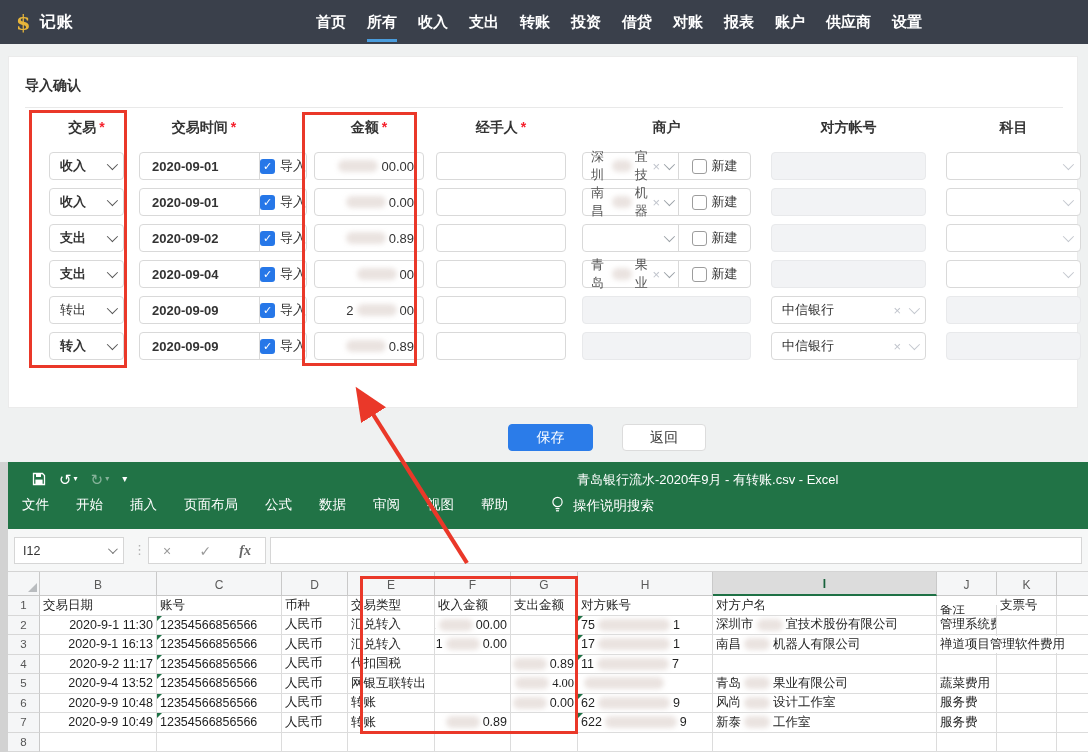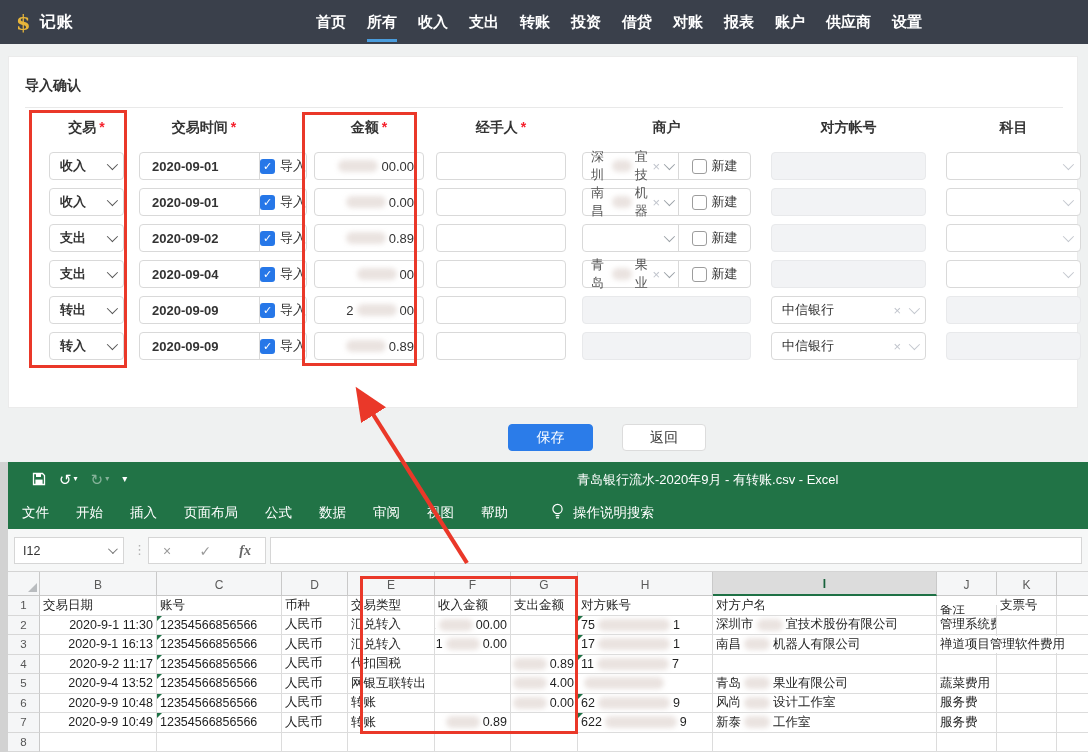--- a/index.html
+++ b/index.html
@@ -37,21 +37,21 @@
   .btn-save{left:508px;top:424px;width:85px;background:#2b7ce9;color:#fff;border:1px solid #2b7ce9;}
   .btn-back{left:622px;top:424px;width:84px;background:#fff;color:#333;border:1px solid #dcdcdc;}
   
   .xl{position:absolute;top:462px;left:0;width:1088px;height:290px;box-sizing:border-box;border-left:8px solid #d2d2d2;background:#fff;}
   .xl-title{height:34px;background:#217346;position:relative;}
   .qat{position:absolute;left:24px;top:0;height:34px;display:flex;align-items:center;gap:13px;color:#fff;}
   .qat .dim{opacity:.45;}
   .qat-i{font-size:15px;line-height:1;display:flex;align-items:center;gap:2px;}
   .mini-caret{font-size:8px;}
   .xl-title-text{position:absolute;left:569px;top:9px;color:#fff;font-size:13px;white-space:nowrap;}
-  .xl-tabs{height:33px;background:#217346;display:flex;align-items:center;padding-left:14px;gap:27px;color:#fff;font-size:13.5px;}
+  .xl-tabs{height:33px;background:#217346;display:flex;align-items:flex-start;padding-left:14px;gap:27px;color:#fff;font-size:13.5px;}
   .xl-tab{cursor:pointer;white-space:nowrap;}
   .xl-search{display:flex;align-items:center;gap:9px;margin-left:16px;white-space:nowrap;}
   .xl-fbar{height:43px;background:#f6f7f7;position:relative;border-bottom:1px solid #d4d4d4;box-sizing:border-box;}
   .fbox{position:absolute;top:8px;height:27px;background:#fff;border:1px solid #d6d6d6;box-sizing:border-box;display:flex;align-items:center;font-size:12.5px;color:#333;}
   .namebox{left:6px;width:110px;padding-left:8px;}
   .namebox .caret{margin-left:auto;margin-right:8px;width:6px;height:6px;border-color:#777;}
   .vdots{position:absolute;left:125px;top:13px;color:#b3b3b3;font-size:13px;letter-spacing:0;}
   .fxbox{left:140px;width:118px;justify-content:space-around;color:#9a9a9a;font-size:14px;}
   .fx-it{font-family:"Liberation Serif","DejaVu Serif",serif;font-style:italic;color:#666;font-weight:bold;}
   .ffield{left:262px;right:6px;}
@@ -241,21 +241,21 @@
           <div style="display: flex; align-items: center; justify-content: center; flex: 1 1 0%;">
             <div class="cb off"></div>
             <span class="cb-label">新建</span>
           </div>
         </div>
         <div class="ctl dis" style="left: 762px; top: 203px; width: 155px;"></div>
         <div class="ctl" style="left: 937px; top: 203px; width: 135px;">
           <span class="caret lt" style="margin-left: auto; margin-right: 9px;"></span>
         </div>
         <div class="ctl" style="left: 40px; top: 239px; width: 75px; padding: 0px 8px 0px 10px;">
-          <span style="font-weight: 700;">转出</span>
+          <span style="font-weight: 400;">转出</span>
           <span class="caret" style="margin-left: auto;"></span>
         </div>
         <div class="ctl" style="left: 130px; top: 239px; width: 168px;">
           <div style="width: 107px; padding-left: 12px; font-weight: 600;">2020-09-09</div>
           <div class="grp-div"></div>
           <div style="display: flex; align-items: center; justify-content: center; flex: 1 1 0%;">
             <div class="cb on">✓</div>
             <span class="cb-label">导入</span>
           </div>
         </div>
@@ -520,21 +520,21 @@
           <span class="tri"></span>
           <span class="t">12354566856566</span>
         </div>
         <div class="xcell" style="width: 66px;">
           <span class="t">人民币</span>
         </div>
         <div class="xcell" style="width: 87px;">
           <span class="t">网银互联转出</span>
         </div>
         <div class="xcell" style="width: 76px;"></div>
-        <div class="xcell right" style="width: 67px;">
+        <div class="xcell right" style="width: 67px; font-family: Liberation Serif, serif;">
           <span class="sm" style="width: 34px;"></span>
           <span>4.00</span>
         </div>
         <div class="xcell" style="width: 135px;">
           <span class="sm" style="width: 80px;"></span>
         </div>
         <div class="xcell" style="width: 224px;">
           <span>青岛</span>
           <span class="sm" style="width: 26px;"></span>
           <span>果业有限公司</span>

